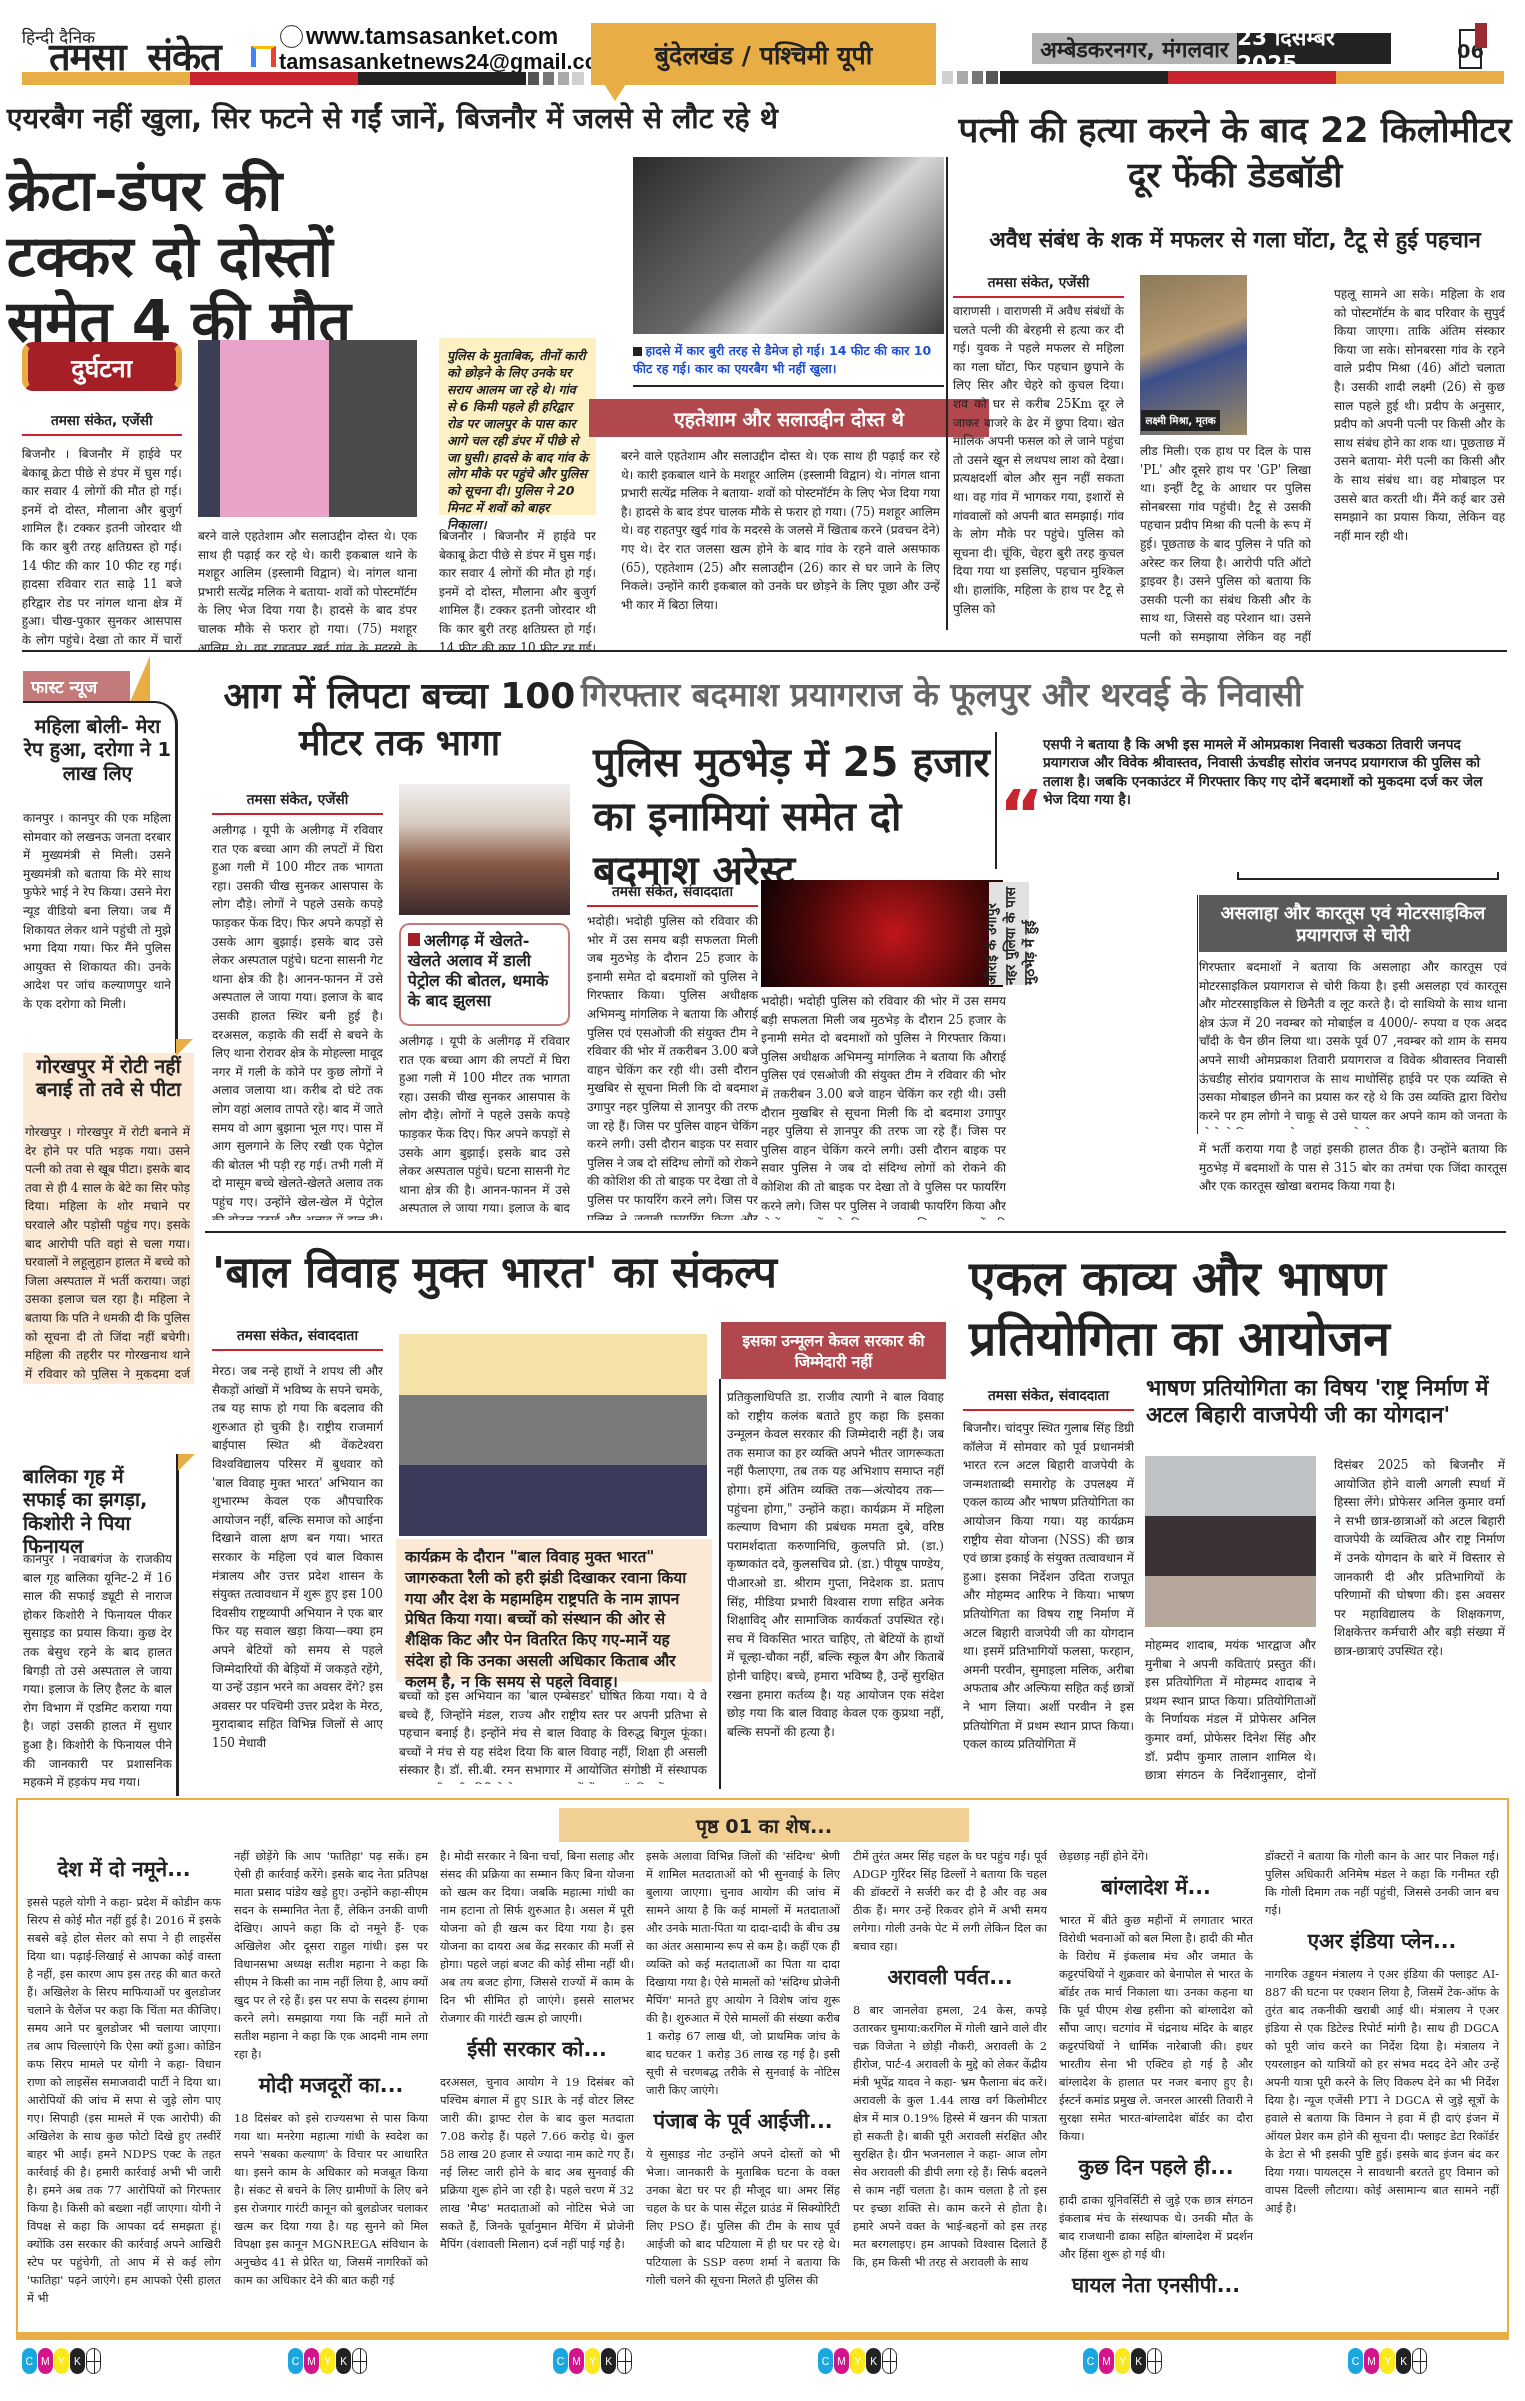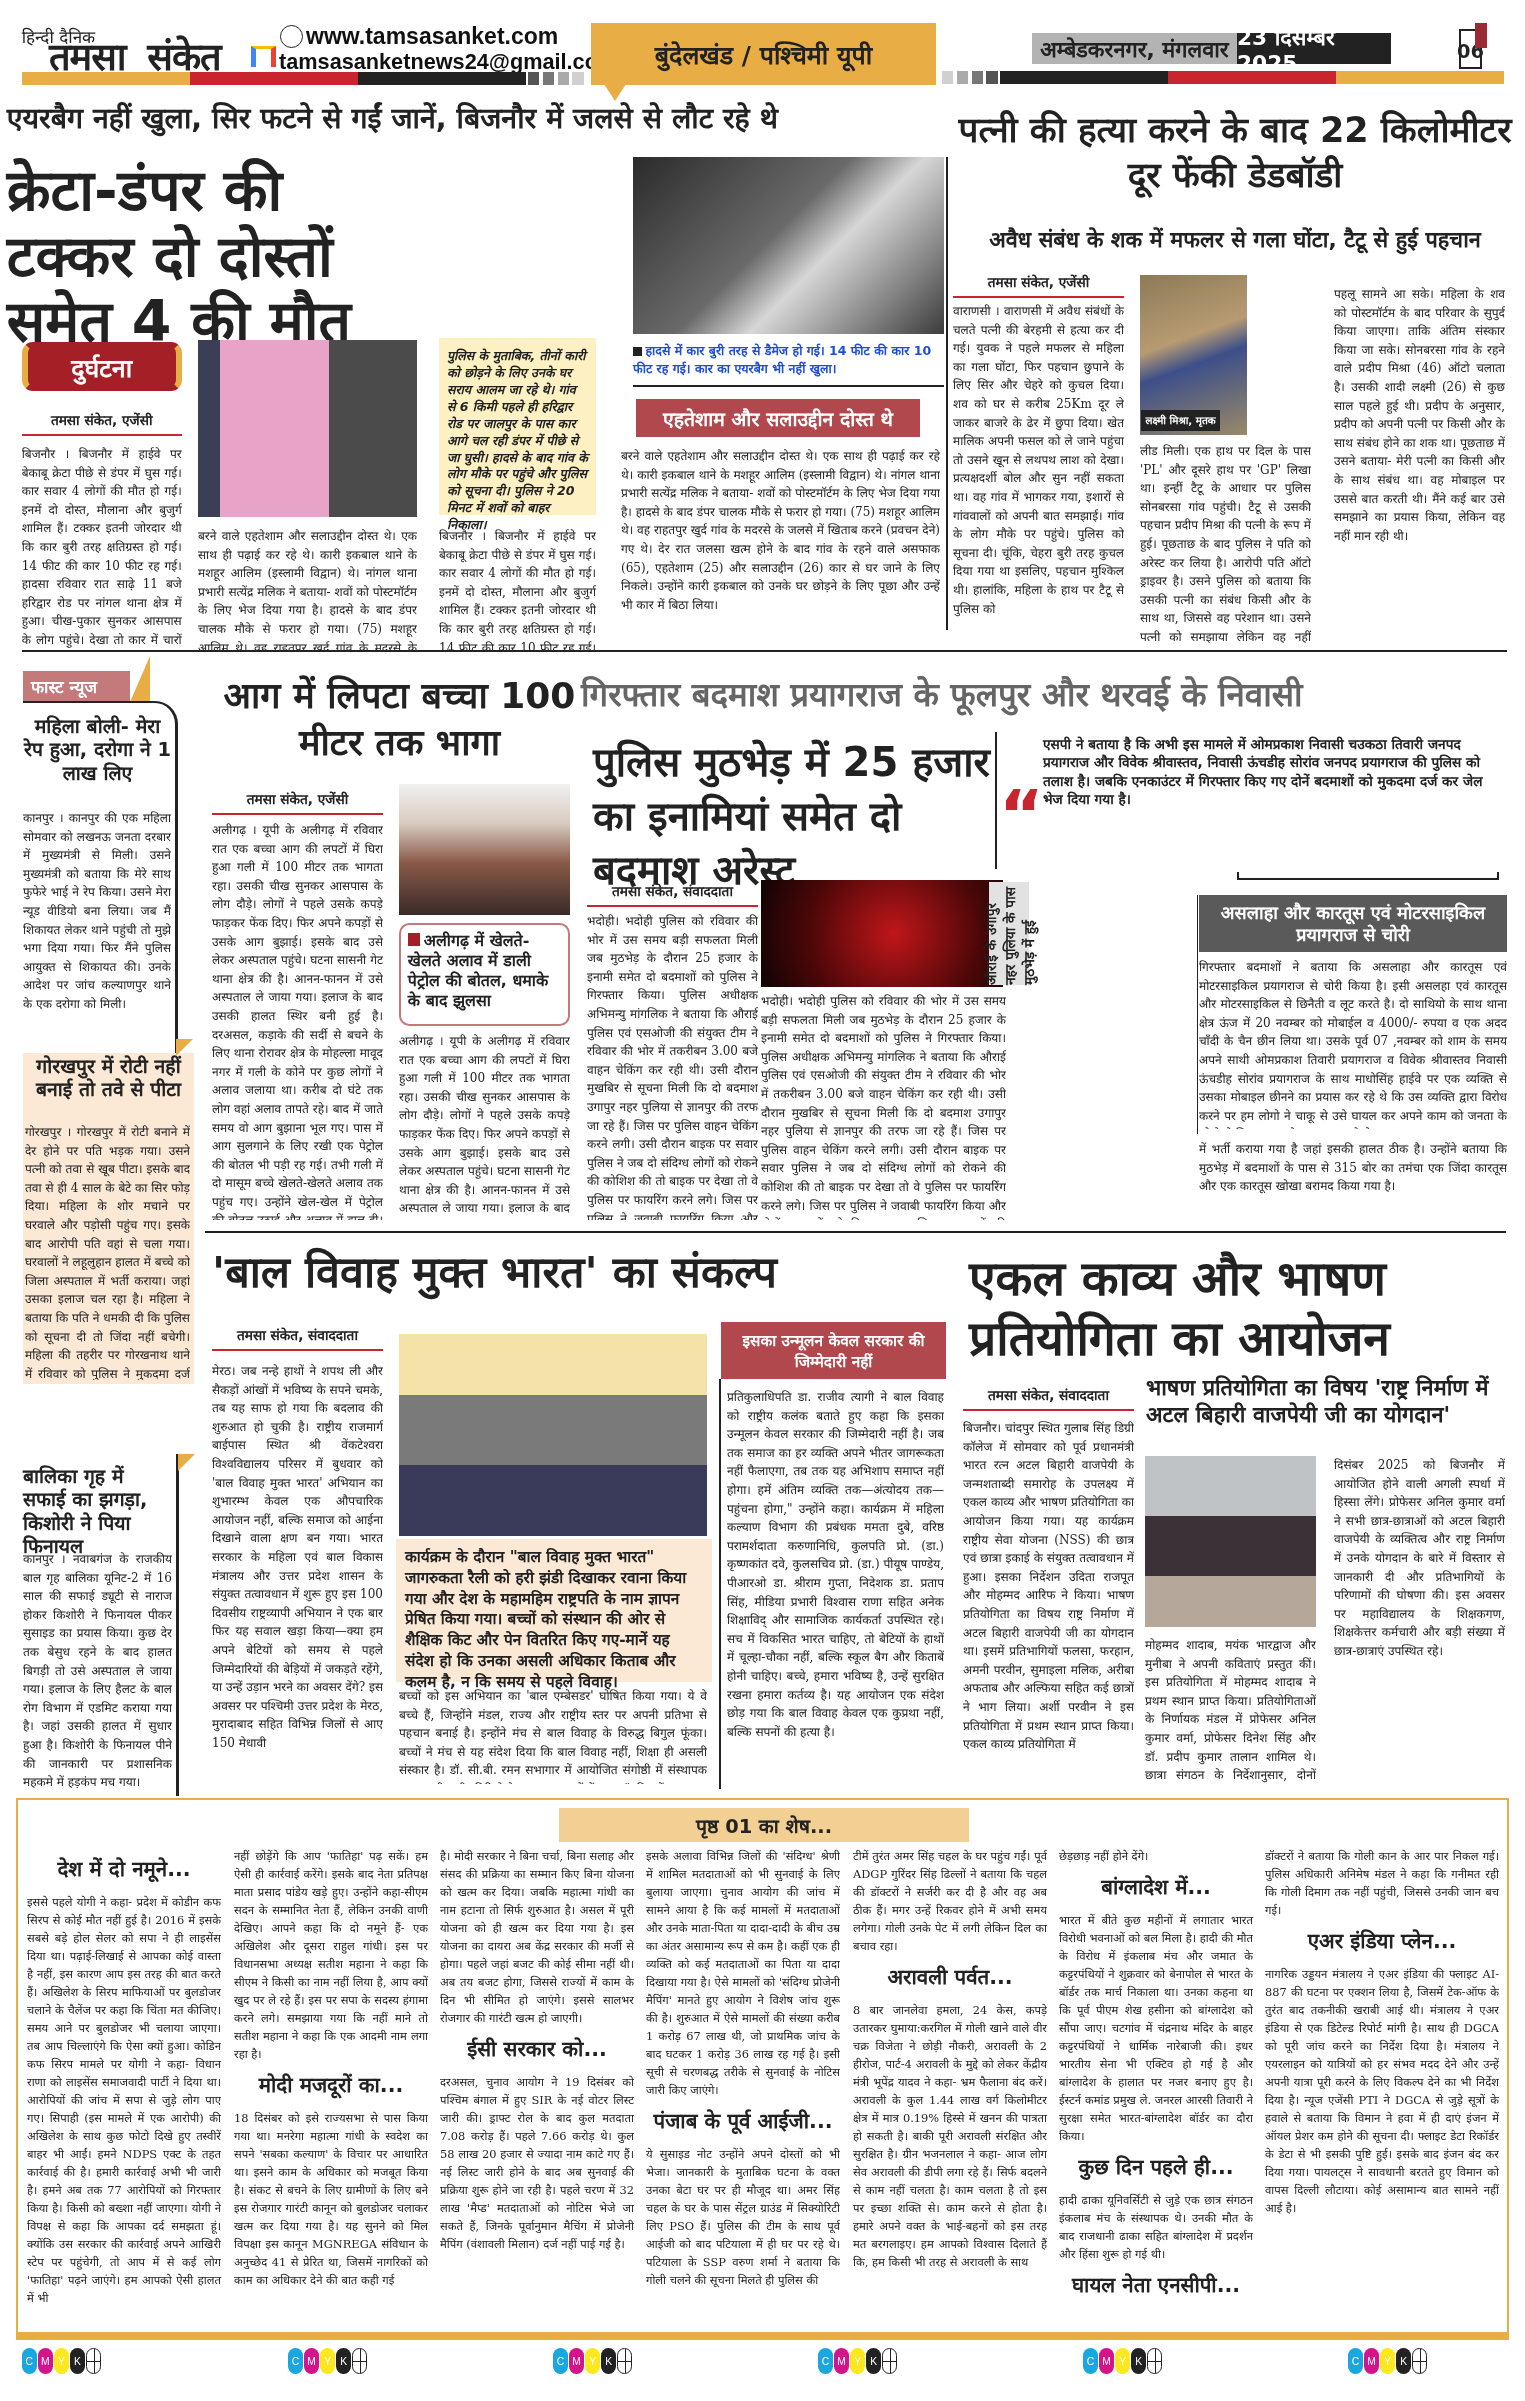--- a/index.html
+++ b/index.html
@@ -118,21 +118,21 @@
 <div class="abs byline" style="left:21.7px;top:410px;width:160px;text-align:center;">तमसा संकेत, एजेंसी</div>
 <div class="abs body-text" style="left:21.7px;top:445px;width:160px;height:205px;">बिजनौर । बिजनौर में हाईवे पर बेकाबू क्रेटा पीछे से डंपर में घुस गई। कार सवार 4 लोगों की मौत हो गई। इनमें दो दोस्त, मौलाना और बुजुर्ग शामिल हैं। टक्कर इतनी जोरदार थी कि कार बुरी तरह क्षतिग्रस्त हो गई। 14 फीट की कार 10 फीट रह गई। हादसा रविवार रात साढ़े 11 बजे हरिद्वार रोड पर नांगल थाना क्षेत्र में हुआ। चीख-पुकार सुनकर आसपास के लोग पहुंचे। देखा तो कार में चारों बुरी तरह फंसे थे। आनन-फानन में पुलिस बुलाई। पुलिस ने डंपर में फंसी कार को खींचा और दरवाजे काटकर शवों को बाहर निकाला। पुलिस के मुताबिक, कार के एयरबैग नहीं खुले थे। सिर और चेहरे पर चोट लगने की वजह से चारों की जान चली गई। राहतपुर के ग्राम प्रधान मोहम्मद मुस्तफा ने बताया- सराय आलम के रहने वाले कारी इकबाल</div>
 <div class="abs photo photo-pink" style="left:198px;top:340px;width:219px;height:177px;"></div>
 <div class="abs body-text" style="left:198px;top:527px;width:219px;height:125px;">
   <span>बरने वाले एहतेशाम और सलाउद्दीन दोस्त थे। एक साथ ही पढ़ाई कर रहे थे। कारी इकबाल थाने के मशहूर आलिम (इस्लामी विद्वान) थे। नांगल थाना प्रभारी सत्येंद्र मलिक ने बताया- शवों को पोस्टमॉर्टम के लिए भेज दिया गया है। हादसे के बाद डंपर चालक मौके से फरार हो गया। (75) मशहूर आलिम थे। वह राहतपुर खुर्द गांव के मदरसे के जलसे में खिताब करने (प्रवचन देने) गए थे। देर रात जलसा खत्म होने के बाद गांव के रहने वाले असफाक (65), एहतेशाम (25) और सलाउद्दीन (26) कार से घर जाने के लिए निकले। उन्होंने कारी इकबाल को उनके घर छोड़ने के लिए पूछा और उन्हें भी कार में बिठा लिया।</span>
 </div>
 <div class="abs quote-yellow" style="left:439px;top:338px;width:157px;height:177px;font-size:12.5px;font-style:italic;">पुलिस के मुताबिक, तीनों कारी को छोड़ने के लिए उनके घर सराय आलम जा रहे थे। गांव से 6 किमी पहले ही हरिद्वार रोड पर जालपुर के पास कार आगे चल रही डंपर में पीछे से जा घुसी। हादसे के बाद गांव के लोग मौके पर पहुंचे और पुलिस को सूचना दी। पुलिस ने 20 मिनट में शवों को बाहर निकाला।</div>
 <div class="abs body-text" style="left:439px;top:527px;width:157px;height:125px;">
   <span>बिजनौर । बिजनौर में हाईवे पर बेकाबू क्रेटा पीछे से डंपर में घुस गई। कार सवार 4 लोगों की मौत हो गई। इनमें दो दोस्त, मौलाना और बुजुर्ग शामिल हैं। टक्कर इतनी जोरदार थी कि कार बुरी तरह क्षतिग्रस्त हो गई। 14 फीट की कार 10 फीट रह गई। हादसा रविवार रात साढ़े 11 बजे हरिद्वार रोड पर नांगल थाना क्षेत्र में हुआ। चीख-पुकार सुनकर आसपास के लोग पहुंचे। देखा तो कार में चारों बुरी तरह फंसे थे। आनन-फानन में पुलिस बुलाई। पुलिस ने डंपर में फंसी कार को खींचा और दरवाजे काटकर शवों को बाहर निकाला। पुलिस के मुताबिक, कार के एयरबैग नहीं खुले थे। सिर और चेहरे पर चोट लगने की वजह से चारों की जान चली गई। राहतपुर के ग्राम प्रधान मोहम्मद मुस्तफा ने बताया- सराय आलम के रहने वाले कारी इकबाल</span>
 </div>
-<div class="abs band-maroon" style="left:636px;top:399px;width:284px;height:38px;font-size:19.4px;">एहतेशाम और सलाउद्दीन दोस्त थे</div>
+<div class="abs band-maroon" style="left:589px;top:399px;width:400px;height:38px;font-size:19.4px;">एहतेशाम और सलाउद्दीन दोस्त थे</div>
 <div class="abs body-text" style="left:621px;top:447px;width:319px;height:205px;">बरने वाले एहतेशाम और सलाउद्दीन दोस्त थे। एक साथ ही पढ़ाई कर रहे थे। कारी इकबाल थाने के मशहूर आलिम (इस्लामी विद्वान) थे। नांगल थाना प्रभारी सत्येंद्र मलिक ने बताया- शवों को पोस्टमॉर्टम के लिए भेज दिया गया है। हादसे के बाद डंपर चालक मौके से फरार हो गया। (75) मशहूर आलिम थे। वह राहतपुर खुर्द गांव के मदरसे के जलसे में खिताब करने (प्रवचन देने) गए थे। देर रात जलसा खत्म होने के बाद गांव के रहने वाले असफाक (65), एहतेशाम (25) और सलाउद्दीन (26) कार से घर जाने के लिए निकले। उन्होंने कारी इकबाल को उनके घर छोड़ने के लिए पूछा और उन्हें भी कार में बिठा लिया।</div>
 
 <div class="abs vrule" style="left:946px;top:157px;width:1.7px;height:473px;"></div>
 
 <div class="abs headline" style="left:953px;top:108px;width:564px;font-size:35px;line-height:1.28;text-align:center;">पत्नी की हत्या करने के बाद 22 किलोमीटर दूर फेंकी डेडबॉडी</div>
 <div class="abs kicker" style="left:953px;top:228px;width:564px;font-size:21.7px;text-align:center;white-space:nowrap;">अवैध संबंध के शक में मफलर से गला घोंटा, टैटू से हुई पहचान</div>
 <div class="abs byline" style="left:953px;top:272px;width:171px;text-align:center;">तमसा संकेत, एजेंसी</div>
 <div class="abs body-text" style="left:953px;top:302px;width:171px;height:342px;">वाराणसी । वाराणसी में अवैध संबंधों के चलते पत्नी की बेरहमी से हत्या कर दी गई। युवक ने पहले मफलर से महिला का गला घोंटा, फिर पहचान छुपाने के लिए सिर और चेहरे को कुचल दिया। शव को घर से करीब 25Km दूर ले जाकर बाजरे के ढेर में छुपा दिया। खेत मालिक अपनी फसल को ले जाने पहुंचा तो उसने खून से लथपथ लाश को देखा। प्रत्यक्षदर्शी बोल और सुन नहीं सकता था। वह गांव में भागकर गया, इशारों से गांववालों को अपनी बात समझाई। गांव के लोग मौके पर पहुंचे। पुलिस को सूचना दी। चूंकि, चेहरा बुरी तरह कुचल दिया गया था इसलिए, पहचान मुश्किल थी। हालांकि, महिला के हाथ पर टैटू से पुलिस को</div>
 <div class="abs photo photo-field" style="left:1046px;top:275px;width:0;height:0;"></div>
 <div class="abs photo photo-field" style="left:1140px;top:275px;width:107px;height:160px;"></div>

